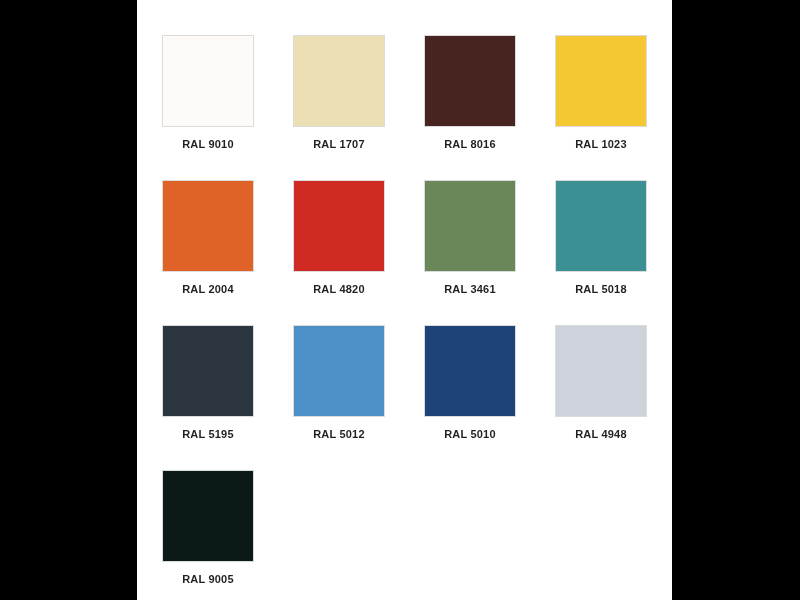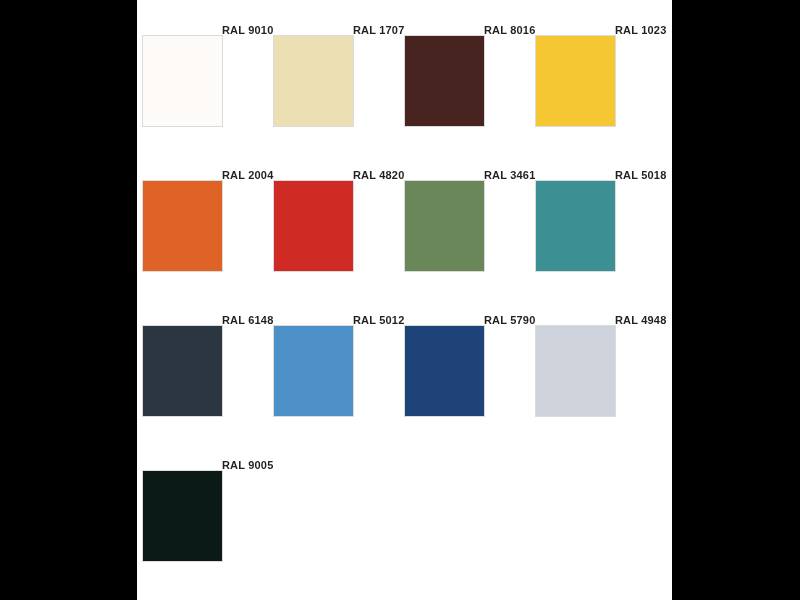--- a/index.html
+++ b/index.html
@@ -49,21 +49,22 @@
     justify-content: center;
     align-content: center;
     padding-top: 4px;
     box-sizing: border-box;
   }
 
   .swatch-cell {
     width: 131px;
     height: 145px;
     display: flex;
-    flex-direction: row;
+    flex-direction: column;
+    align-items: center;
   }
 
   .swatch-chip {
     width: 90px;
     height: 90px;
     margin-top: 24px;
     box-shadow: 0 0 0 1px rgba(190, 190, 190, 0.55);
   }
 
   .swatch-label {
@@ -116,29 +117,29 @@
         <div class="swatch-cell">
           <div class="swatch-chip" style="background-color: rgb(105, 135, 89);"></div>
           <div class="swatch-label">RAL 3461</div>
         </div>
         <div class="swatch-cell">
           <div class="swatch-chip" style="background-color: rgb(60, 143, 147);"></div>
           <div class="swatch-label">RAL 5018</div>
         </div>
         <div class="swatch-cell">
           <div class="swatch-chip" style="background-color: rgb(44, 54, 65);"></div>
-          <div class="swatch-label">RAL 6148</div>
+          <div class="swatch-label">RAL 5195</div>
         </div>
         <div class="swatch-cell">
           <div class="swatch-chip" style="background-color: rgb(77, 144, 200);"></div>
           <div class="swatch-label">RAL 5012</div>
         </div>
         <div class="swatch-cell">
           <div class="swatch-chip" style="background-color: rgb(29, 67, 121);"></div>
-          <div class="swatch-label">RAL 5790</div>
+          <div class="swatch-label">RAL 5010</div>
         </div>
         <div class="swatch-cell">
           <div class="swatch-chip" style="background-color: rgb(205, 210, 219);"></div>
           <div class="swatch-label">RAL 4948</div>
         </div>
         <div class="swatch-cell">
           <div class="swatch-chip" style="background-color: rgb(11, 26, 23);"></div>
           <div class="swatch-label">RAL 9005</div>
         </div>
       </div>

